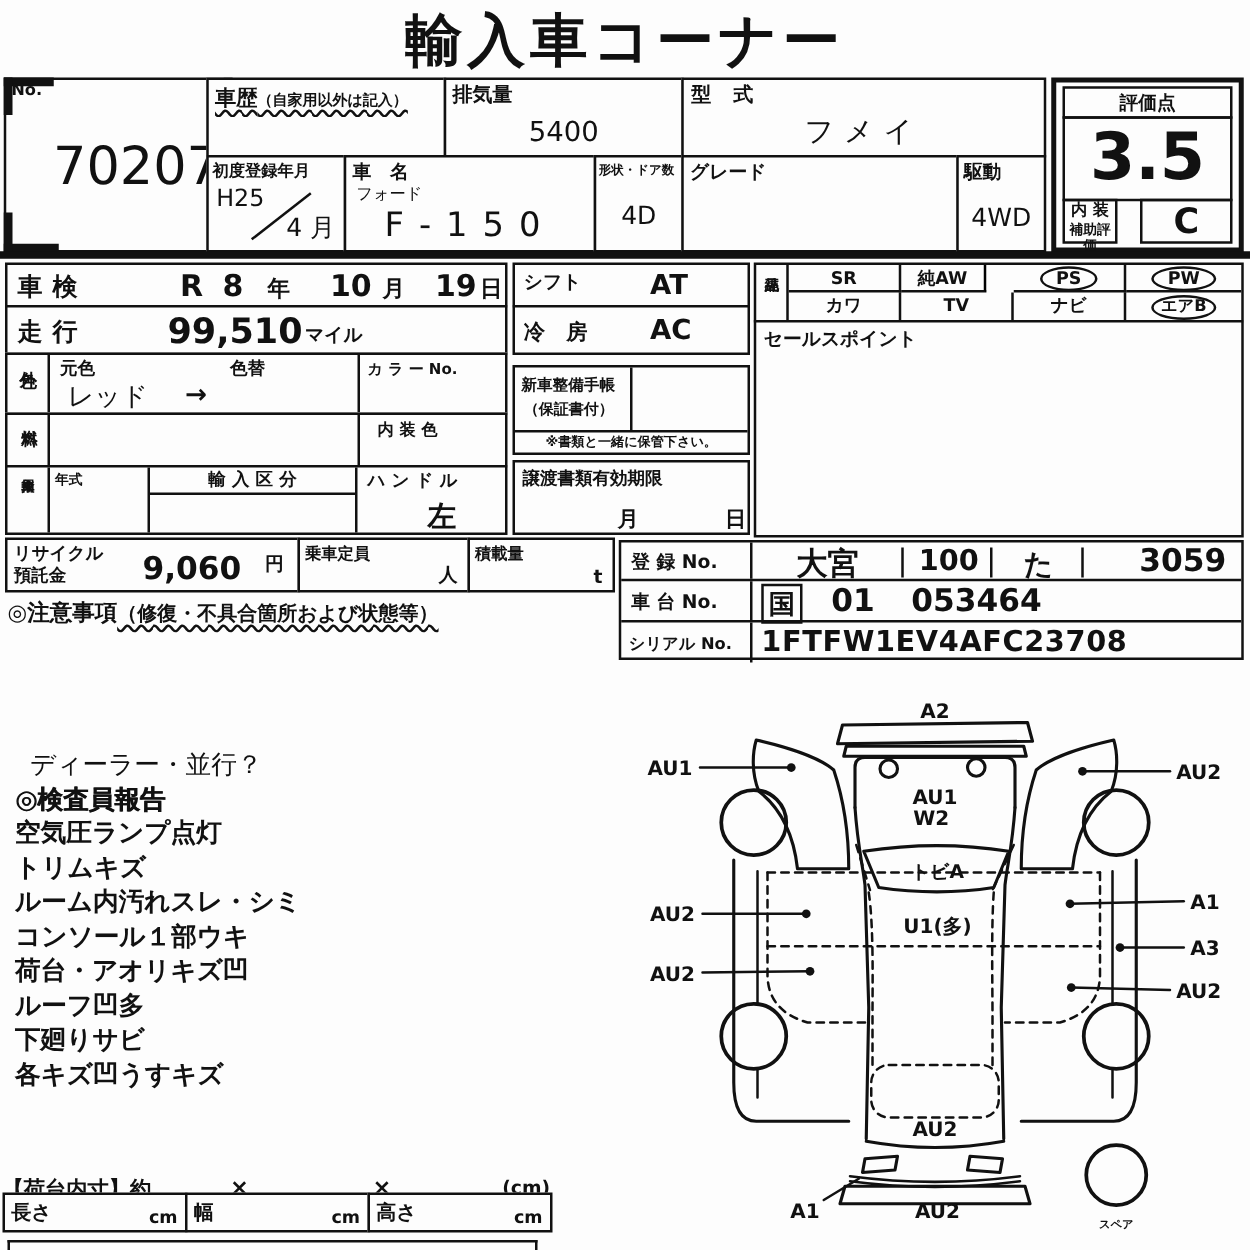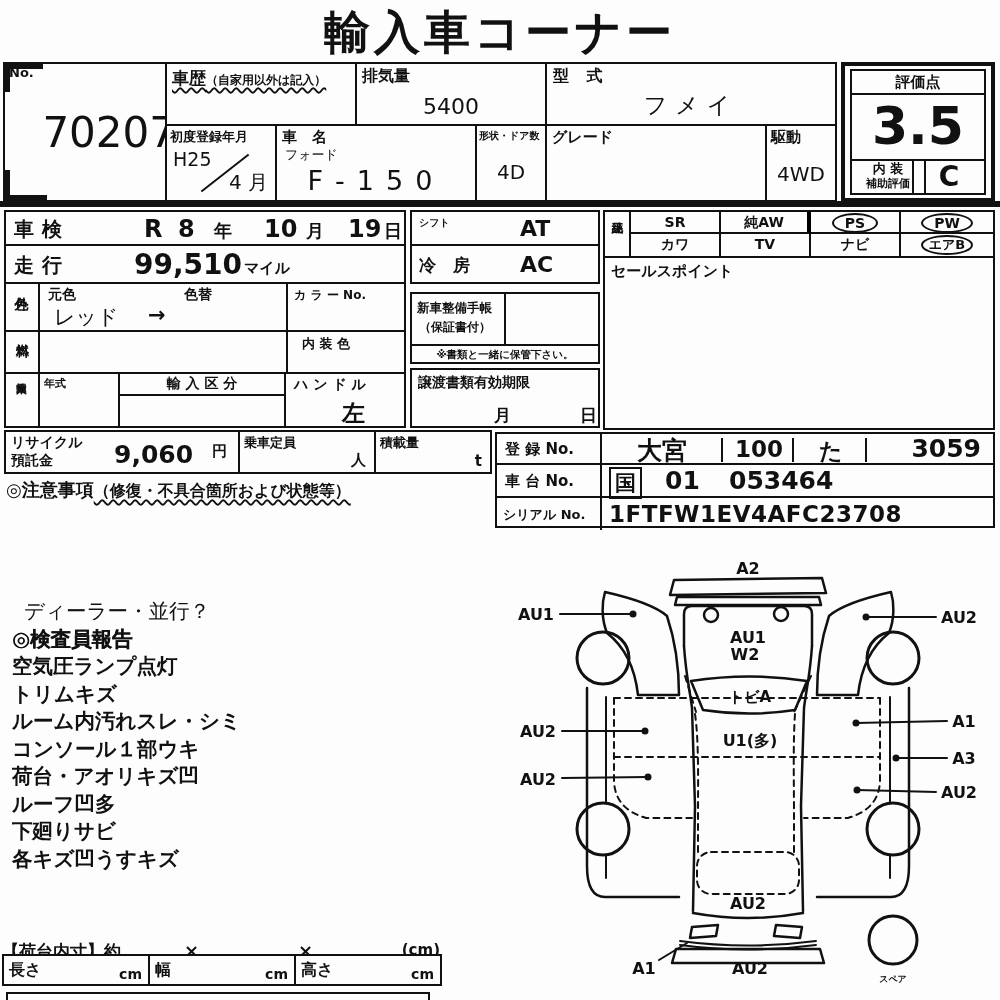--- a/index.html
+++ b/index.html
@@ -69,21 +69,21 @@
     <div class="abs" style="left:0;right:0;top:36px;text-align:center;font-size:20px;">4WD</div>
   </div>
 
   <div class="nob" style="left:841px;top:62px;width:154px;height:140px;border:4px solid #111;background:#fdfdfd;">
     <div class="nob" style="left:5px;top:3px;width:136px;height:26px;border:2px solid #111;">
       <div class="b" style="text-align:center;font-size:15px;line-height:22px;">評価点</div>
     </div>
     <div class="nob" style="left:5px;top:27px;width:136px;height:68px;border:2px solid #111;">
       <div class="b" style="text-align:center;font-size:52px;line-height:62px;">3.5</div>
     </div>
-    <div class="nob" style="left:5px;top:93px;width:76px;height:36px;border:2px solid #111;">
+    <div class="nob" style="left:5px;top:93px;width:44px;height:36px;border:2px solid #111;">
       <div class="b" style="text-align:center;font-size:13px;line-height:16px;">内 装</div>
       <div class="b" style="text-align:center;font-size:11px;line-height:13px;">補助評価</div>
     </div>
     <div class="nob" style="left:67px;top:93px;width:74px;height:36px;border:2px solid #111;">
       <div class="b" style="text-align:center;font-size:28px;line-height:32px;">C</div>
     </div>
   </div>
 
   <div class="nob" style="left:0;top:201px;width:1000px;height:6px;background:#111;"></div>
 
@@ -136,21 +136,21 @@
     <div class="nob" style="left:114px;top:0;width:166px;height:100%;border-right:2px solid #111;">
       <div class="b" style="text-align:center;font-size:14px;border-bottom:2px solid #111;padding:1px 0;">輸 入 区 分</div>
     </div>
     <div class="nob" style="left:280px;top:0;width:120px;height:100%;">
       <div class="abs b" style="left:8px;top:2px;font-size:14px;">ハ ン ド ル</div>
       <div class="abs b" style="left:56px;top:24px;font-size:23px;">左</div>
     </div>
   </div>
 
   <div class="cell" style="left:410px;top:210px;width:190px;height:36px;">
-    <span class="abs b" style="left:7px;top:4px;font-size:10px;">シフト</span>
+    <span class="abs b" style="left:7px;top:4px;font-size:15px;">シフト</span>
     <span class="abs b" style="left:108px;top:4px;font-size:22px;">AT</span>
   </div>
   <div class="cell" style="left:410px;top:244px;width:190px;height:40px;">
     <span class="abs b" style="left:7px;top:8px;font-size:17px;">冷　房</span>
     <span class="abs b" style="left:108px;top:6px;font-size:22px;">AC</span>
   </div>
   <div class="cell" style="left:410px;top:292px;width:190px;height:72px;">
     <div class="nob" style="left:92px;top:0;width:2px;height:50px;background:#111;"></div>
     <div class="abs b" style="left:5px;top:6px;font-size:12.5px;">新車整備手帳</div>
     <div class="abs b" style="left:7px;top:25px;font-size:12px;">（保証書付）</div>
@@ -163,21 +163,21 @@
     <span class="abs b" style="left:82px;top:34px;font-size:17px;">月</span>
     <span class="abs b" style="left:168px;top:34px;font-size:17px;">日</span>
   </div>
 
   <div class="cell" style="left:603px;top:210px;width:392px;height:48px;">
     <div class="nob" style="left:0;top:0;width:26px;height:100%;border-right:2px solid #111;">
       <div class="vert" style="margin:1px auto 0;font-size:11.5px;">純正品</div>
     </div>
     <div class="nob" style="left:26px;top:0;width:90px;height:22px;border-right:2px solid #111;border-bottom:2px solid #111;text-align:center;">
       <span class="b" style="font-size:14px;line-height:20px;">SR</span></div>
-    <div class="nob" style="left:116px;top:0;width:90px;height:22px;border-right:4px solid #000000;border-bottom:2px solid #111;text-align:center;">
+    <div class="nob" style="left:116px;top:0;width:68px;height:22px;border-right:2px solid #000000;border-bottom:2px solid #111;text-align:center;">
       <span class="b" style="font-size:14px;line-height:20px;">純AW</span></div>
     <div class="nob" style="left:206px;top:0;width:90px;height:22px;border-right:2px solid #111;border-bottom:2px solid #111;text-align:center;">
       <span class="oval b" style="font-size:14px;margin-top:1px;">PS</span></div>
     <div class="nob" style="left:296px;top:0;width:92px;height:22px;border-bottom:2px solid #111;text-align:center;">
       <span class="oval b" style="font-size:14px;margin-top:1px;">PW</span></div>
     <div class="nob" style="left:26px;top:22px;width:90px;height:22px;border-right:2px solid #111;text-align:center;">
       <span class="b" style="font-size:14px;line-height:20px;">カワ</span></div>
     <div class="nob" style="left:116px;top:22px;width:90px;height:22px;border-right:2px solid #111;text-align:center;">
       <span class="b" style="font-size:14px;line-height:20px;">TV</span></div>
     <div class="nob" style="left:206px;top:22px;width:90px;height:22px;border-right:2px solid #111;text-align:center;">

